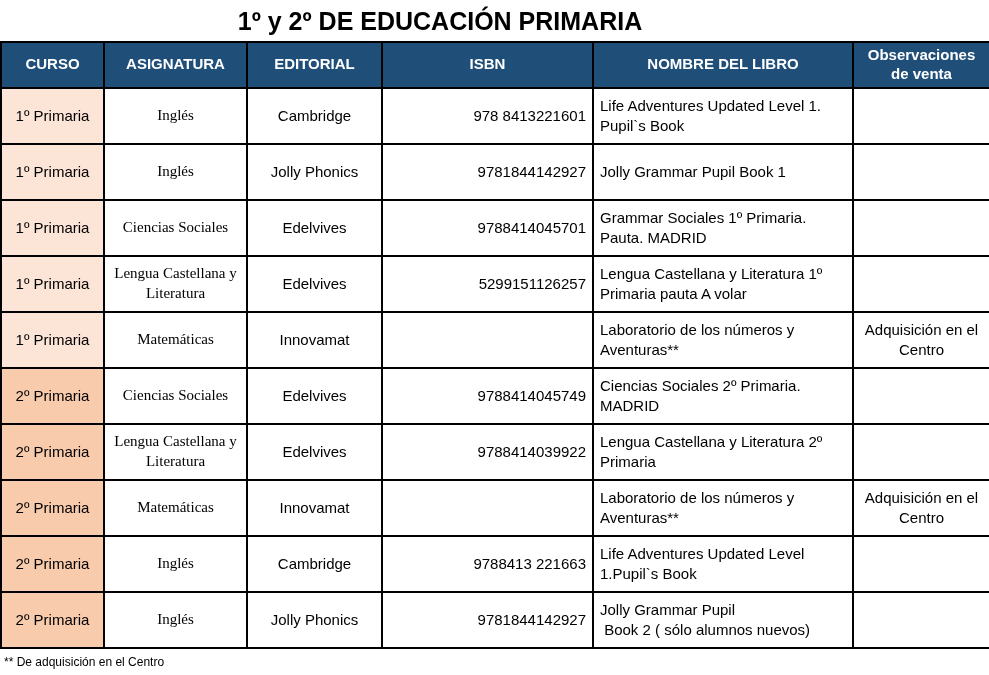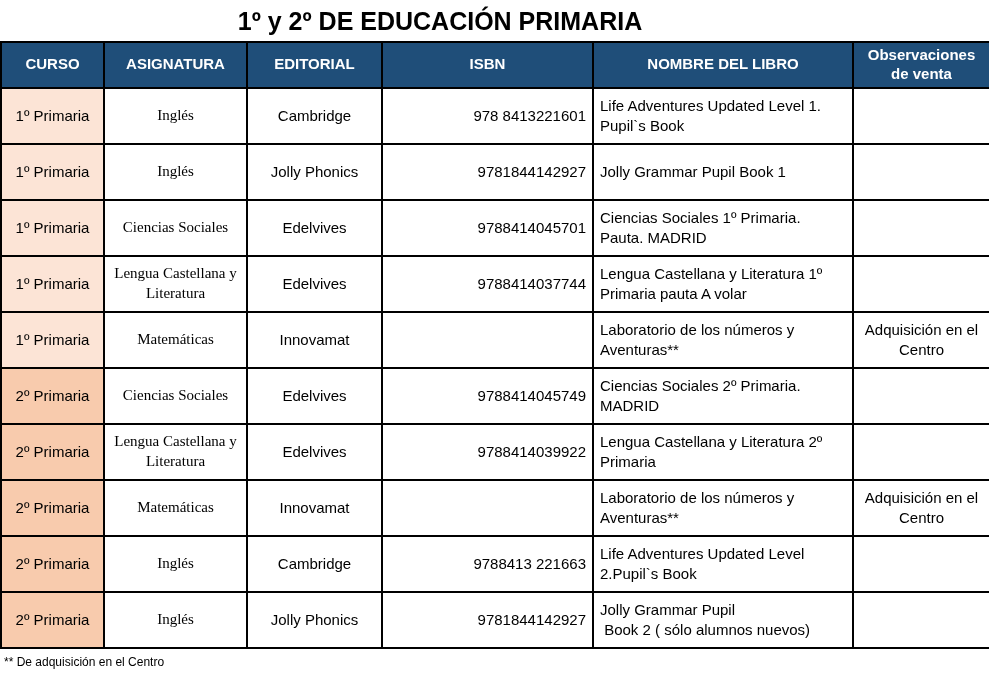--- a/index.html
+++ b/index.html
@@ -102,28 +102,28 @@
     <td class="c-editorial">Jolly Phonics</td>
     <td class="c-isbn">9781844142927</td>
     <td class="c-nombre">Jolly Grammar Pupil Book 1</td>
     <td class="c-observaciones"></td>
   </tr>
         <tr>
     <td class="c-curso grade-1">1º Primaria</td>
     <td class="c-asignatura">Ciencias Sociales</td>
     <td class="c-editorial">Edelvives</td>
     <td class="c-isbn">9788414045701</td>
-    <td class="c-nombre">Ciencias Sociales 1º Primaria. Pauta. MADRID</td>
+    <td class="c-nombre">Grammar Sociales 1º Primaria. Pauta. MADRID</td>
     <td class="c-observaciones"></td>
   </tr>
         <tr>
     <td class="c-curso grade-1">1º Primaria</td>
     <td class="c-asignatura">Lengua Castellana y Literatura</td>
     <td class="c-editorial">Edelvives</td>
-    <td class="c-isbn">9788414037744</td>
+    <td class="c-isbn">5299151126257</td>
     <td class="c-nombre">Lengua Castellana y Literatura 1º Primaria pauta A volar</td>
     <td class="c-observaciones"></td>
   </tr>
         <tr>
     <td class="c-curso grade-1">1º Primaria</td>
     <td class="c-asignatura">Matemáticas</td>
     <td class="c-editorial">Innovamat</td>
     <td class="c-isbn"></td>
     <td class="c-nombre">Laboratorio de los números y Aventuras**</td>
     <td class="c-observaciones">Adquisición en el Centro</td>
@@ -150,21 +150,21 @@
     <td class="c-editorial">Innovamat</td>
     <td class="c-isbn"></td>
     <td class="c-nombre">Laboratorio de los números y Aventuras**</td>
     <td class="c-observaciones">Adquisición en el Centro</td>
   </tr>
         <tr>
     <td class="c-curso grade-2">2º Primaria</td>
     <td class="c-asignatura">Inglés</td>
     <td class="c-editorial">Cambridge</td>
     <td class="c-isbn">9788413 221663</td>
-    <td class="c-nombre">Life Adventures Updated Level 2.Pupil`s Book</td>
+    <td class="c-nombre">Life Adventures Updated Level 1.Pupil`s Book</td>
     <td class="c-observaciones"></td>
   </tr>
         <tr>
     <td class="c-curso grade-2">2º Primaria</td>
     <td class="c-asignatura">Inglés</td>
     <td class="c-editorial">Jolly Phonics</td>
     <td class="c-isbn">9781844142927</td>
     <td class="c-nombre">Jolly Grammar Pupil
  Book 2 ( sólo alumnos nuevos)</td>
     <td class="c-observaciones"></td>

